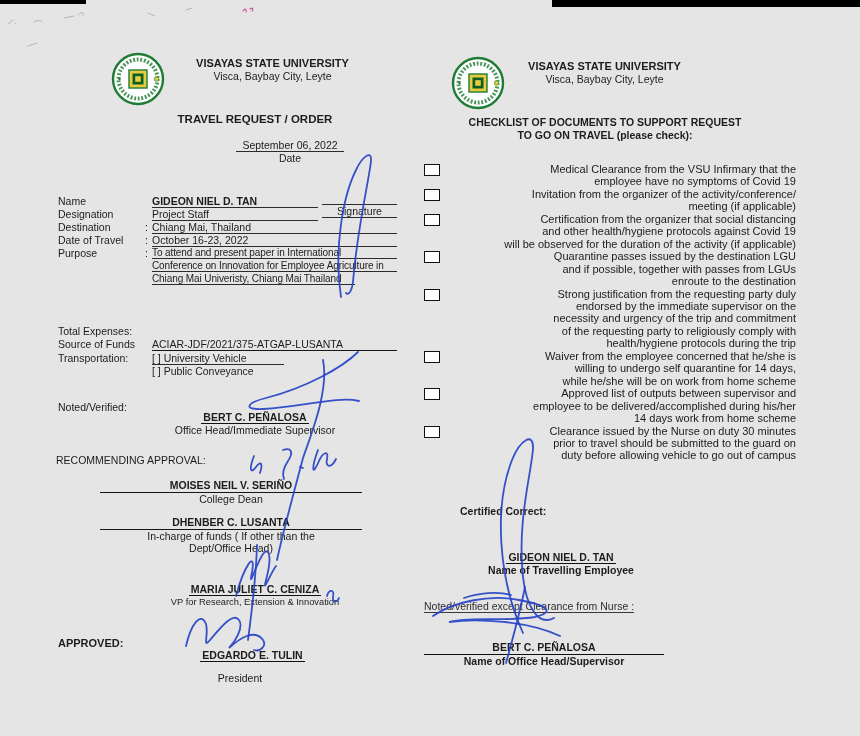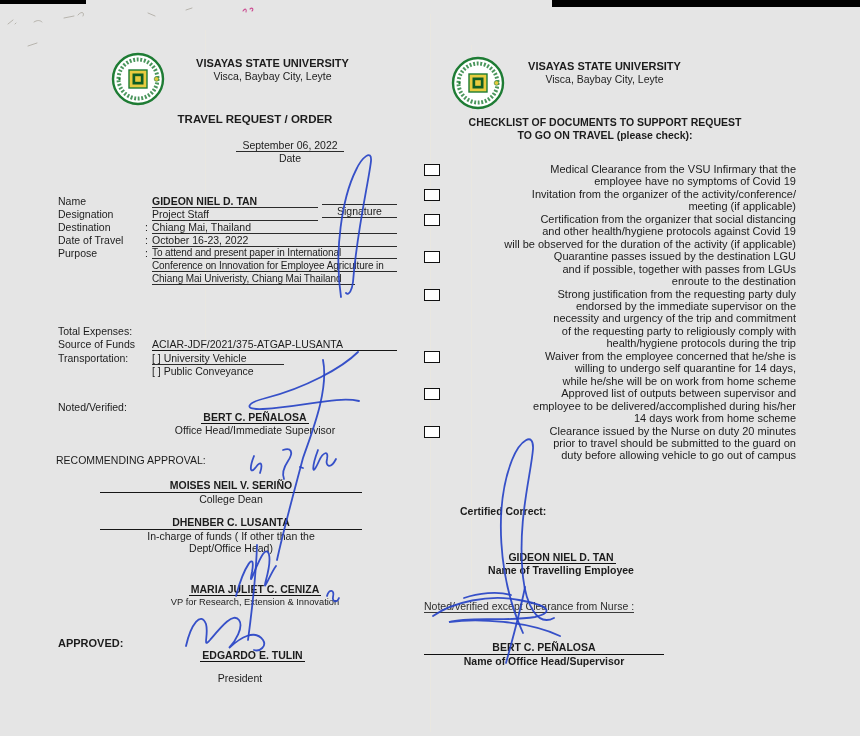--- a/index.html
+++ b/index.html
@@ -218,21 +218,21 @@
           <div class="cl-lines">
             <div>Approved list of outputs between supervisor and</div>
             <div>employee to be delivered/accomplished during his/her</div>
             <div>14 days work from home scheme</div>
           </div>
         </div>
 
         <div class="cl-item">
           <span class="cl-box"></span>
           <div class="cl-lines">
-            <div>Clearance issued by the Nurse on duty 20 minutes</div>
+            <div>Clearance issued by the Nurse on duty 30 minutes</div>
             <div>prior to travel should be submitted to the guard on</div>
             <div>duty before allowing vehicle to go out of campus</div>
           </div>
         </div>
       </div>
 
     <div class="abs b" style="left:460px;top:505px;">Certified Correct:</div>
 
     <div class="abs c" style="left:455px;top:551px;width:212px;">
       <span class="b nowrap" style="border-bottom:1.5px solid #111;padding:0 2px;">GIDEON NIEL D. TAN</span>

